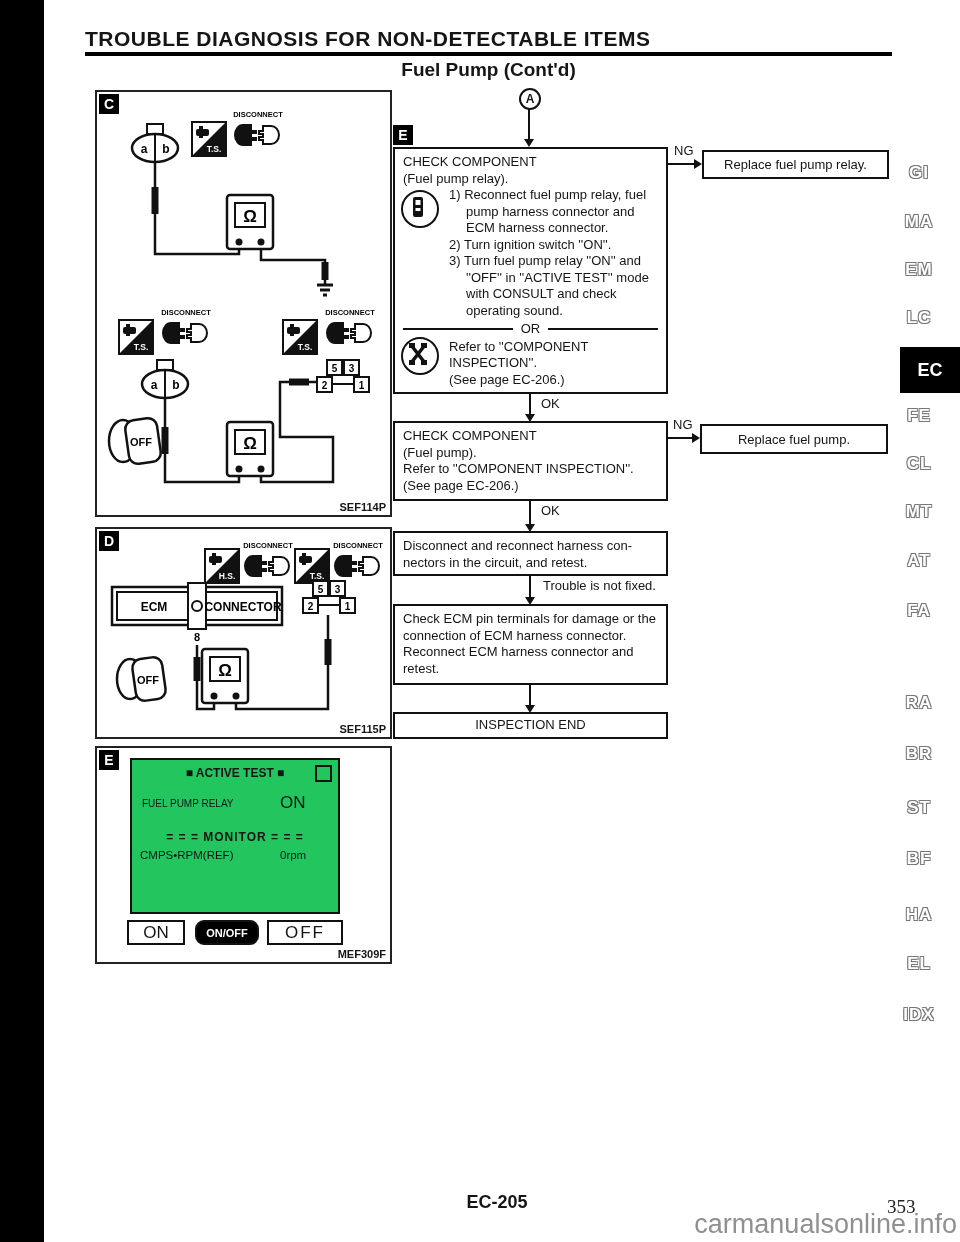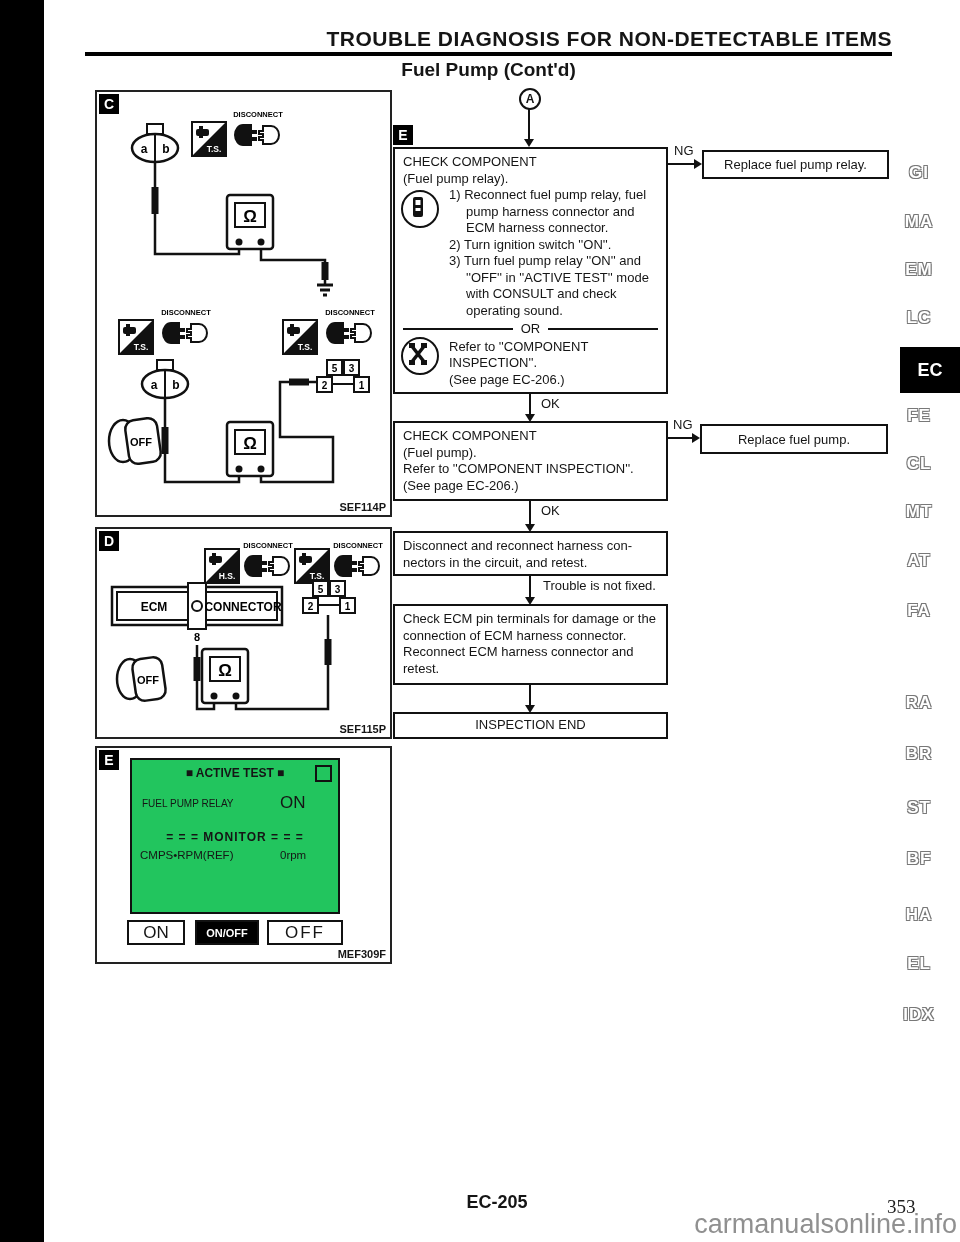--- a/index.html
+++ b/index.html
@@ -1,21 +1,21 @@
 <!DOCTYPE html>
 <html><head>
 <meta charset="utf-8">
 <style>
   html,body{margin:0;padding:0;background:#ffffff;}
   .page{position:relative;width:960px;height:1242px;background:#fff;overflow:hidden;
         font-family:"Liberation Sans",sans-serif;color:#151515;}
   .spine{position:absolute;left:0;top:0;width:44px;height:1242px;background:#000;}
 
   
-  .hdr-title{position:absolute;left:85px;top:27px;width:807px;text-align:right;
+  .hdr-title{position:absolute;left:85px;top:27px;width:807px;text-align:left;
              font-weight:bold;font-size:21px;letter-spacing:.5px;}
   .hdr-rule{position:absolute;left:85px;top:52px;width:807px;height:4px;background:#000;}
   .hdr-sub{position:absolute;left:85px;top:59px;width:807px;text-align:center;
            font-weight:bold;font-size:19px;}
 
   
   .figbox{position:absolute;border:2px solid #222;background:#fff;}
   .figlabel{position:absolute;left:2px;top:2px;width:20px;height:20px;background:#000;
             color:#fff;font:bold 14px/20px "Liberation Sans",sans-serif;text-align:center;}
   .figref{position:absolute;right:4px;bottom:2px;font:bold 11px "Liberation Sans",sans-serif;padding-left:46px;}
@@ -275,21 +275,21 @@
     <div class="consult-screen">
       <div class="cs-title">■ ACTIVE TEST ■</div>
       <div class="cs-corner"></div>
       <div class="cs-param">FUEL PUMP RELAY</div>
       <div class="cs-val">ON</div>
       <div class="cs-mon">= = =  MONITOR  = = =</div>
       <div class="cs-cmps">CMPS•RPM(REF)</div>
       <div class="cs-cmpsv">0rpm</div>
     </div>
     <div class="cbtn" style="left:30px;top:172px;width:58px;height:25px;font-size:17px;line-height:22px;">ON</div>
-    <div class="cbtn" style="left:98px;top:172px;width:64px;height:25px;background:#000;color:#fff;font:bold 11px/22px 'Liberation Sans',sans-serif;">ON/OFF</div>
+    <div class="cbtn" style="left:98px;top:172px;width:64px;height:25px;background:#000;color:#fff;font:bold 11px/22px 'Liberation Sans',sans-serif;border-radius:9px;">ON/OFF</div>
     <div class="cbtn" style="left:170px;top:172px;width:76px;height:25px;font-size:17px;line-height:22px;letter-spacing:2px;">OFF</div>
     <div class="figref">MEF309F</div>
   </div>
 
   <div class="entryA" style="left:519px;top:88px;">A</div>
   <div class="vline" style="left:528px;top:108px;height:32px;"></div>
   <div class="arr-d" style="left:524px;top:139px;"></div>
 
   <div class="panelE" style="left:393px;top:125px;">E</div>
 

